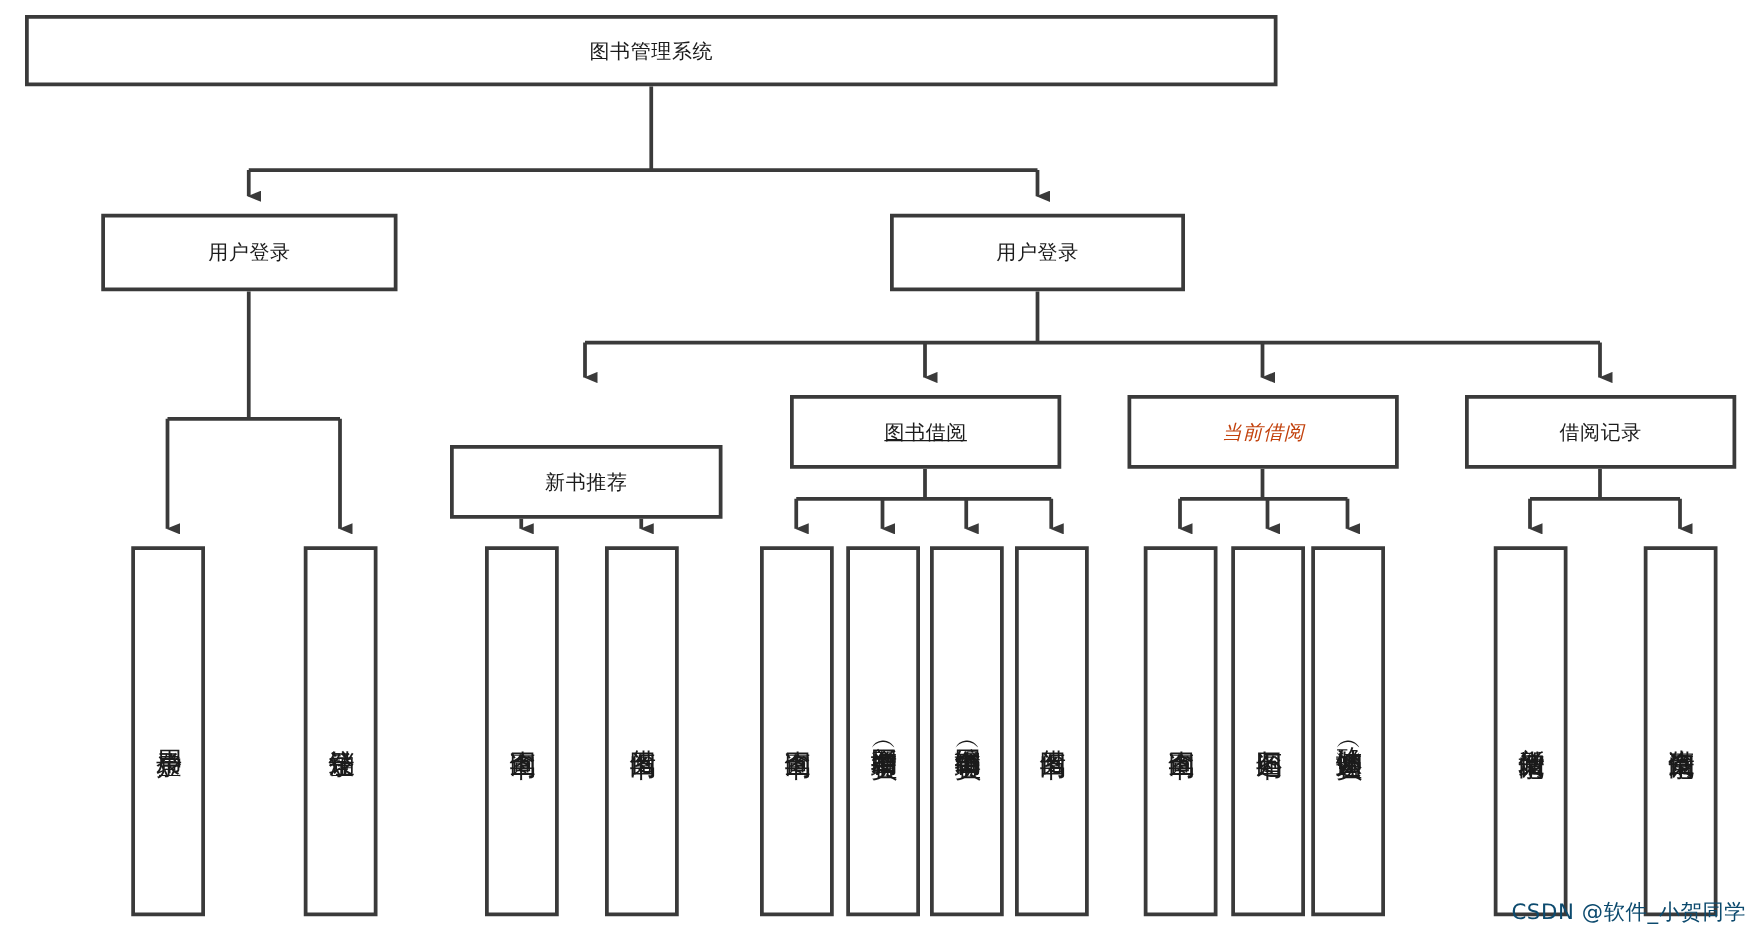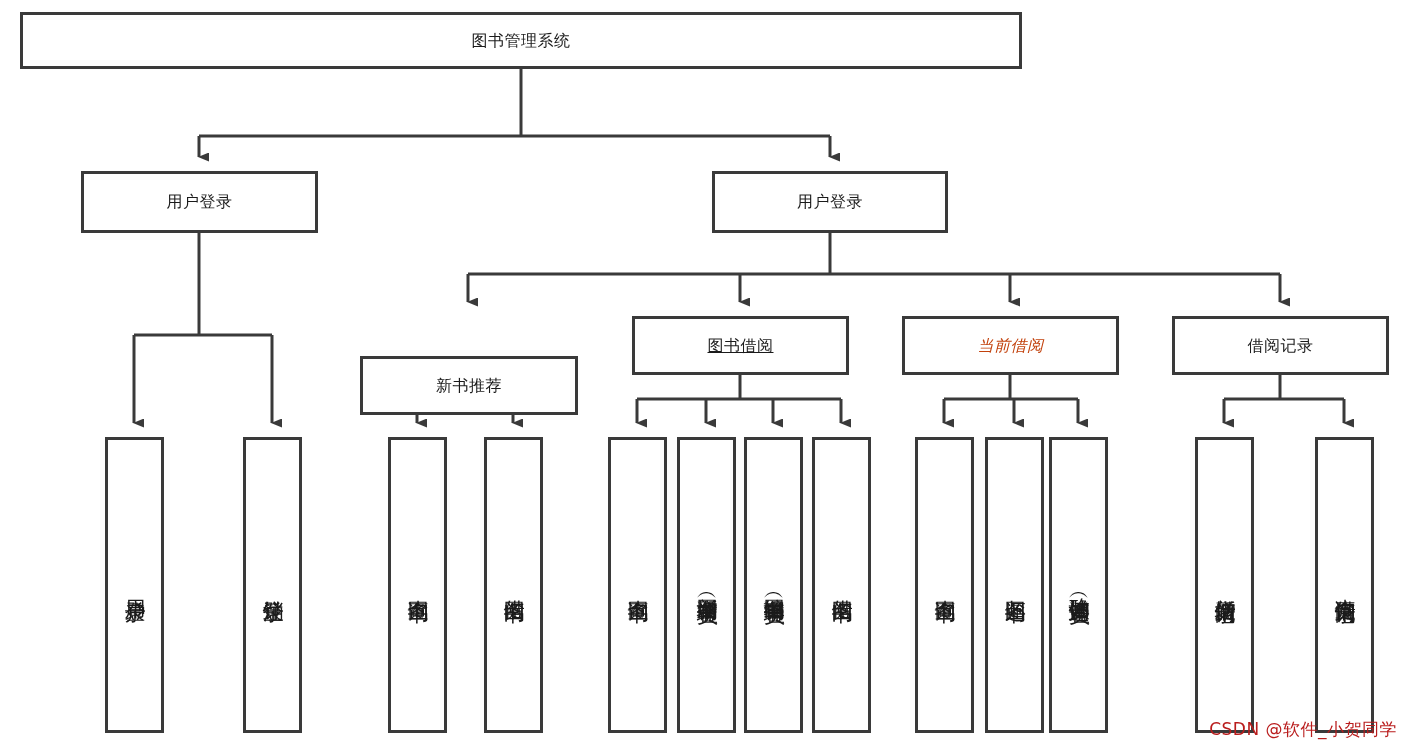--- a/index.html
+++ b/index.html
@@ -50,21 +50,21 @@
     line-height: 1.32;
     letter-spacing: 1px;
     padding: 6px 0;
     text-align: center;
   }
   .watermark {
     position: absolute;
     right: 8px;
     bottom: 6px;
     font-size: 17px;
-    color: #b91c1c;
+    color: #0c4a6e;
     letter-spacing: 0.5px;
     white-space: nowrap;
     z-index: 3;
   }
 </style>
 </head>
 <body>
 
 <div id="diagram-root">
 

